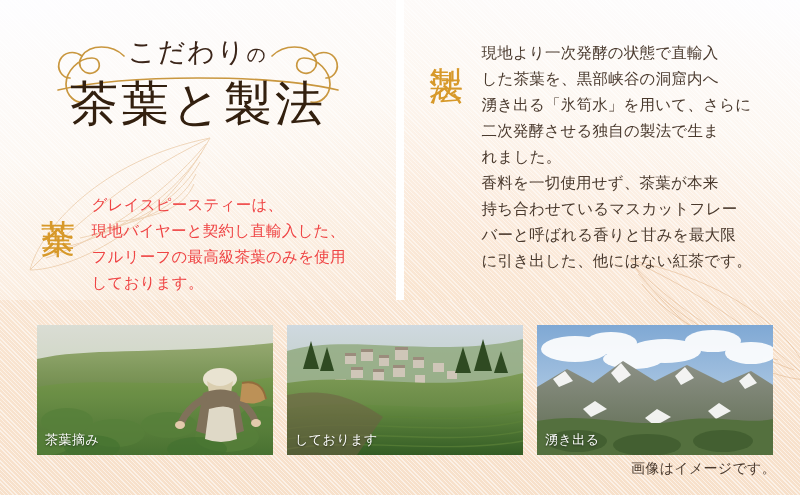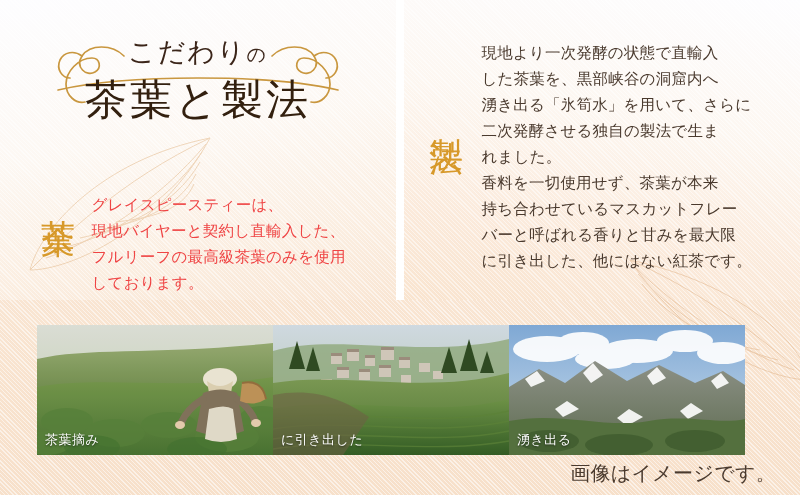--- a/index.html
+++ b/index.html
@@ -60,62 +60,62 @@
   .header{position:absolute;left:0;top:28px;width:396px;height:125px;}
   .kodawari{
     position:absolute;left:0;top:6px;width:396px;text-align:center;
     font-family:Liberation Serif, serif;
     font-size:27px;color:#3b2519;letter-spacing:2px;
   }
   .kodawari .no{font-size:19px;}
   .main-title{
     position:absolute;left:0;top:44px;width:396px;text-align:center;
     font-family:Liberation Serif, serif;
-    font-size:42px;color:#33200f;letter-spacing:3px;font-weight:400;
+    font-size:48px;color:#33200f;letter-spacing:3px;font-weight:400;
   }
   .flourish{position:absolute;top:4px;width:90px;height:78px;}
   .flourish-left{left:52px;}
   .flourish-right{left:254px;}
   .swoosh{position:absolute;left:56px;top:46px;width:284px;height:22px;}
 
   
   .block{position:absolute;display:flex;}
   .block-chaba{left:36px;top:192px;}
-  .block-seiho{left:424px;top:40px;align-items:center;}
+  .block-seiho{left:424px;top:40px;}
 
   .vlabel{
     font-family:"Liberation Serif",serif;
     font-size:34px;color:#d7992a;line-height:1.28;
     writing-mode:vertical-rl;text-orientation:upright;
     height:86px;margin-right:12px;letter-spacing:4px;
   }
   .block-seiho .vlabel{height:92px;margin-right:14px;}
 
   .body-text{
     font-family:"Liberation Sans",sans-serif;
     font-size:15.5px;line-height:26px;color:#ef4444;
     letter-spacing:.2px;white-space:pre-line;
   }
   .block-seiho .body-text{color:#4a3a2e;}
 
   
-  .photos{position:absolute;left:37px;top:325px;display:flex;gap:0;}
+  .photos{position:absolute;left:37px;top:325px;display:flex;gap:14px;}
   .photo{
     position:relative;width:236px;height:130px;overflow:hidden;
   }
   .photo .cap{
     position:absolute;left:8px;bottom:6px;
     font-family:"Liberation Sans",sans-serif;
     font-size:13px;color:#ffffff;letter-spacing:.5px;
     text-shadow:0 1px 2px rgba(0,0,0,.55);
   }
   .note{
     position:absolute;right:24px;top:460px;
     font-family:"Liberation Sans",sans-serif;
-    font-size:20px;color:#4a3a2e;letter-spacing:.3px;
+    font-size:14px;color:#4a3a2e;letter-spacing:.3px;
   }
   svg{display:block;}
 </style>
 </head>
 <body>
 
 <div class="stage">
 
   <div class="bg-base"></div>
   <div class="hatch"></div>
@@ -300,21 +300,21 @@
         <path d="M0 58 C70 46 150 70 236 48 L236 130 L0 130 Z" fill="url(#g2a)"></path>
         <path d="M0 84 C70 70 160 94 236 74 L236 130 L0 130 Z" fill="url(#g2b)"></path>
         <g stroke="#5c8238" stroke-width="1.4" fill="none" opacity=".7">
           <path d="M0 94 C70 82 160 104 236 86"></path>
           <path d="M0 104 C70 92 160 113 236 96"></path>
           <path d="M0 114 C70 102 160 122 236 106"></path>
           <path d="M0 124 C70 112 160 130 236 116"></path>
         </g>
         <path d="M0 70 C40 62 70 74 96 92 L70 130 L0 130 Z" fill="#6f5f46" opacity=".55"></path>
       </svg>
-      <span class="cap">に引き出した</span>
+      <span class="cap">しております</span>
     </div>
 
     <div class="photo">
       <svg width="236" height="130" viewBox="0 0 236 130">
         <defs>
           <linearGradient id="sky3" x1="0" y1="0" x2="0" y2="1">
             <stop offset="0%" stop-color="#7fa8d4"></stop>
               <stop offset="100%" stop-color="#cfe0ee"></stop>
           </linearGradient>
           <linearGradient id="rock" x1="0" y1="0" x2="0" y2="1">

